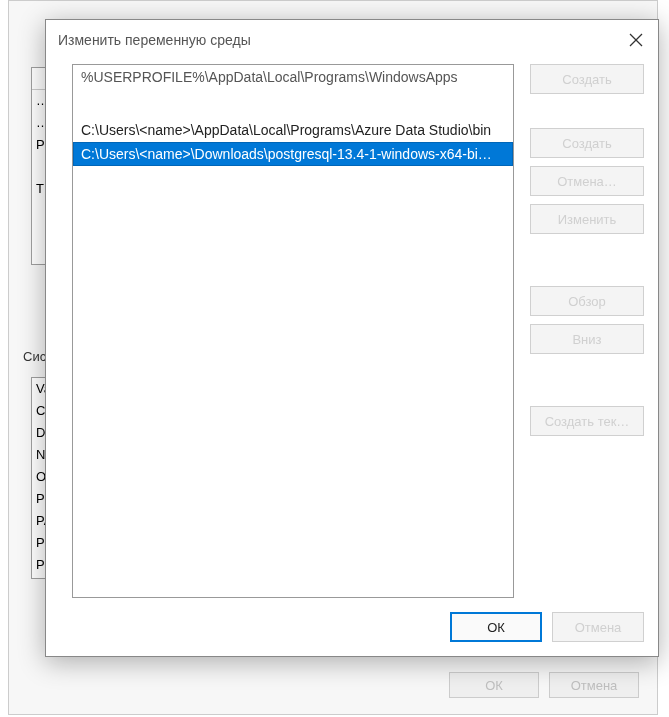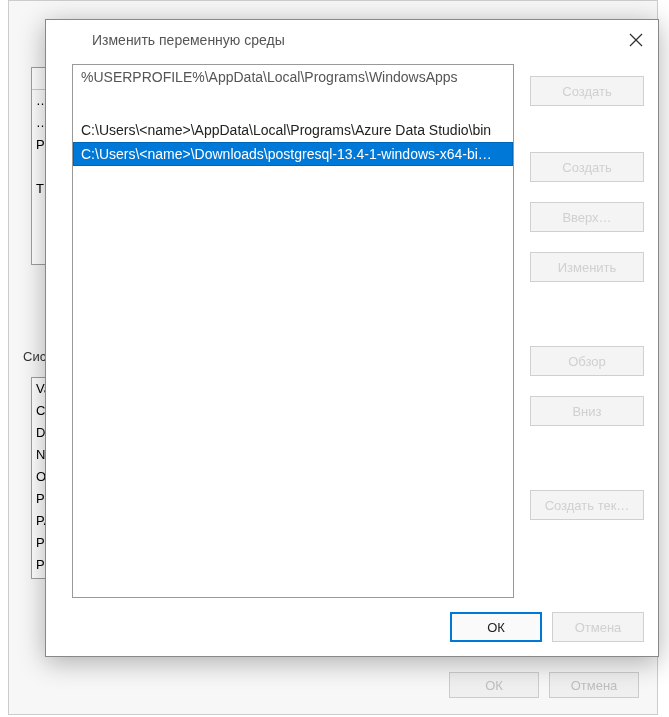--- a/index.html
+++ b/index.html
@@ -98,21 +98,20 @@
   .modal-title {
     height: 40px;
     display:flex; align-items:center;
     padding: 0 12px;
     position:relative;
   }
   .modal-title .txt {
     font-weight: 300;
     color: #555;
     font-size: 14px;
-    margin-left: 34px;
   }
   .modal-title .close {
     position:absolute; right:10px; top:8px;
     width:24px; height:24px;
     display:flex; align-items:center; justify-content:center;
     cursor:pointer;
   }
   .modal-body {
     flex:1;
     padding: 8px 12px 12px 28px;
@@ -164,21 +163,20 @@
   .side-buttons .btn, .footer-buttons .btn {
     height: 30px;
     border:1px solid #d0d0d0;
     background:#f4f4f4;
     color:#d0d0d0;
     display:flex; align-items:center; justify-content:center;
     font-size:13px;
     white-space:nowrap;
     overflow:hidden;
     cursor:default;
-    margin-top:12px;
   }
   .footer-buttons {
     position:absolute;
     right:14px; bottom: 14px;
     display:flex; gap:10px;
   }
   .footer-buttons .btn {
     width: 92px; height: 30px;
   }
   .footer-buttons .btn.primary {
@@ -241,21 +239,21 @@
       <div class="entry">%USERPROFILE%\AppData\Local\Programs\WindowsApps</div>
       <div class="entry" style="color:#222;margin-top:29px;">C:\Users\&lt;name&gt;\AppData\Local\Programs\Azure Data Studio\bin</div>
       <div class="entry selected">
         <input type="text" value="C:\Users\&lt;name&gt;\Downloads\postgresql-13.4-1-windows-x64-bi…" style="">
       </div>
     </div>
     <div class="side-buttons">
       <div class="btn">Создать</div>
       <div class="spacer-small"></div>
       <div class="btn">Создать</div>
-      <div class="btn">Вверх…</div>
+      <div class="btn">Отмена…</div>
       <div class="btn">Изменить</div>
       <div class="spacer-large"></div>
       <div class="btn">Обзор</div>
       <div class="btn">Вниз</div>
       <div class="spacer-large"></div>
       <div class="btn">Создать тек…</div>
     </div>
     <div class="footer-buttons">
       <div class="btn primary">ОК</div>
       <div class="btn">Отмена</div>

